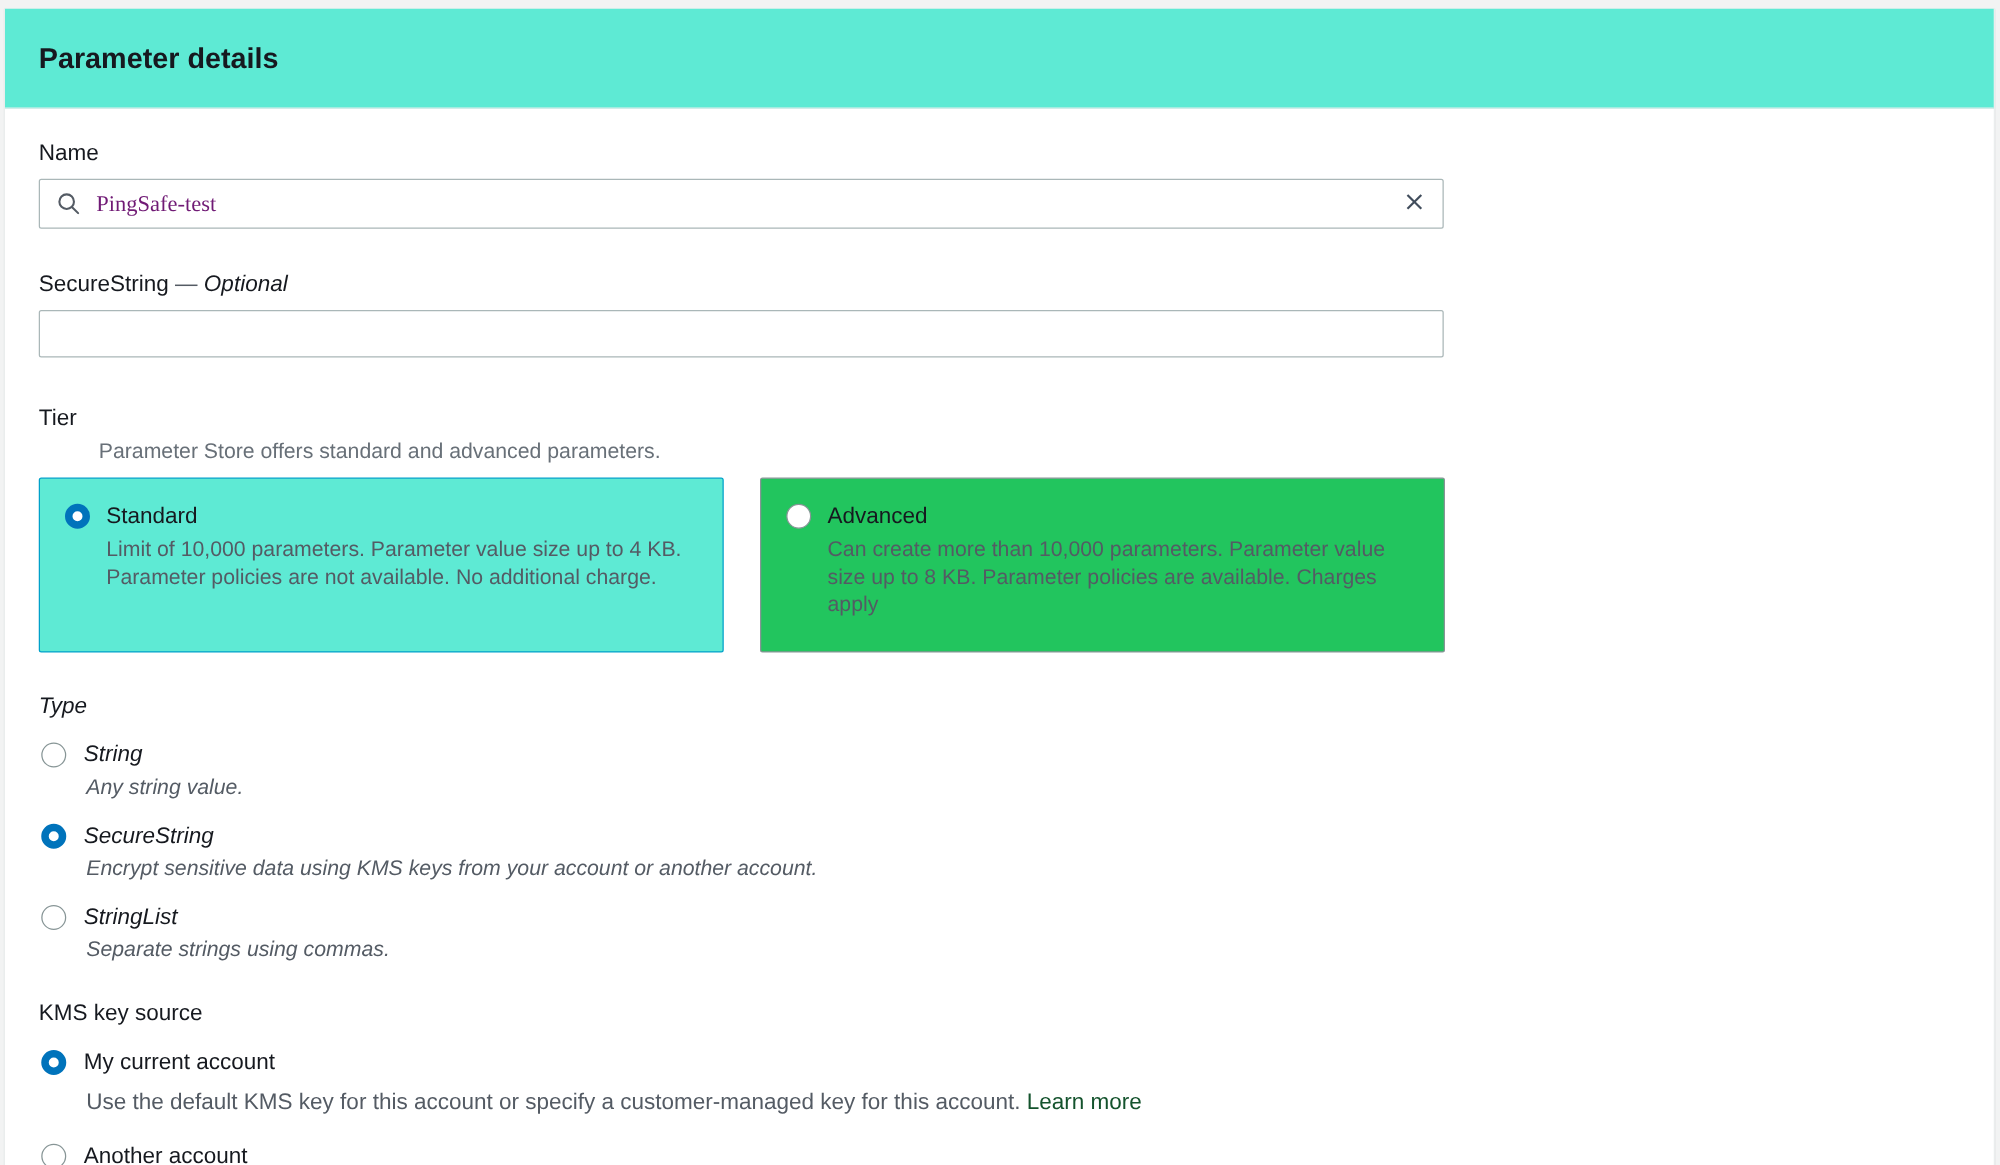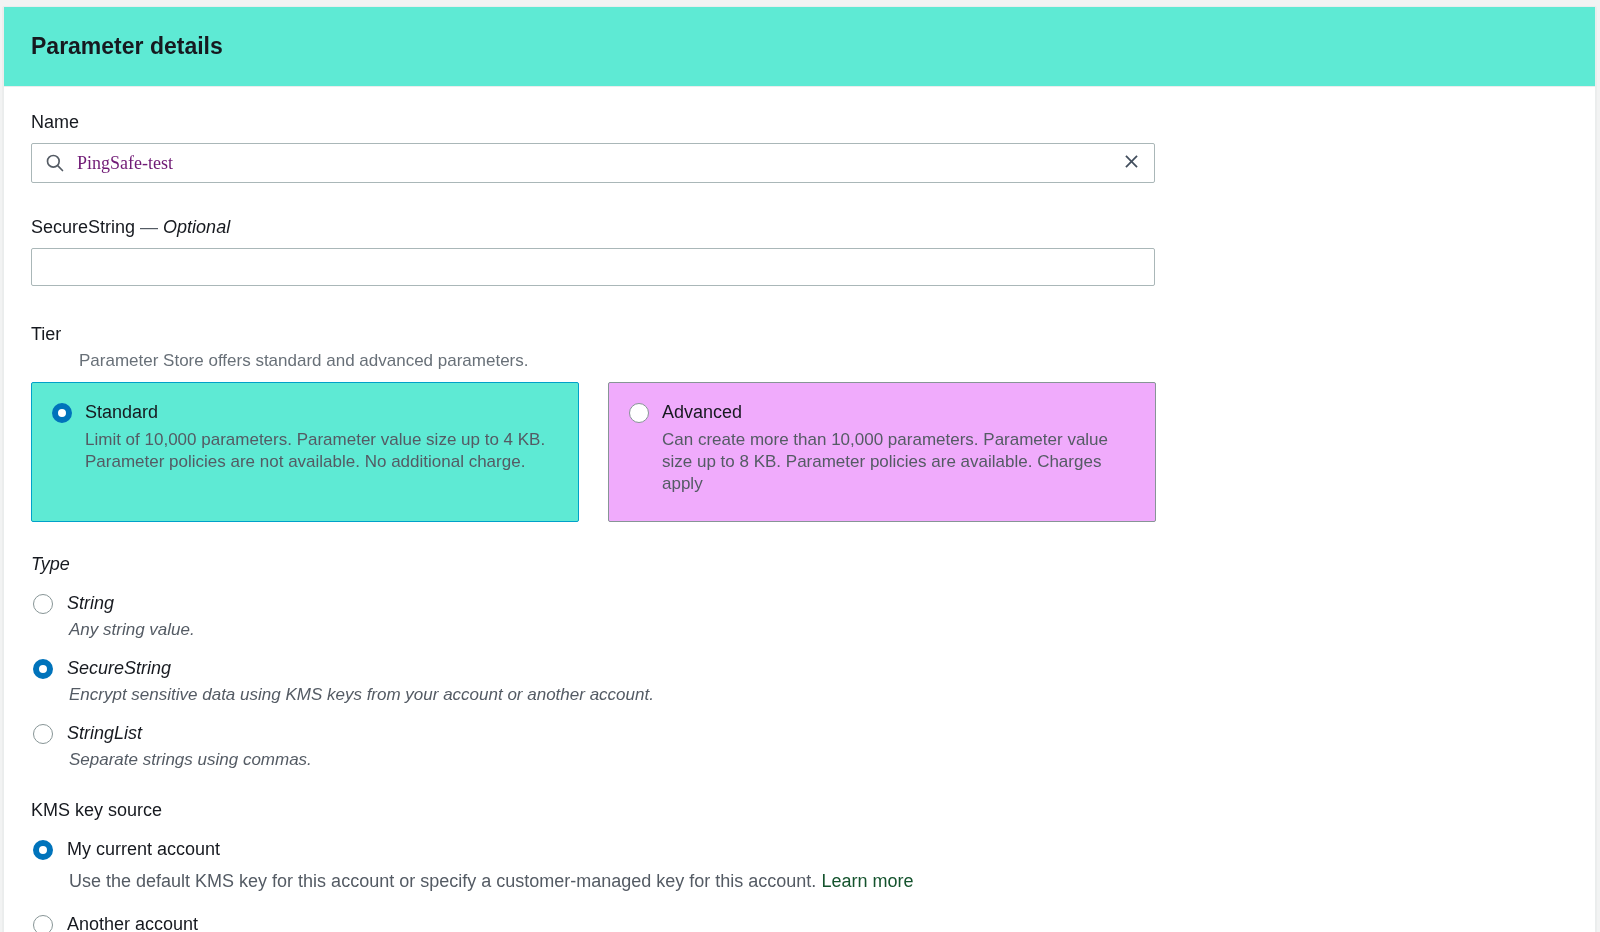--- a/index.html
+++ b/index.html
@@ -53,21 +53,21 @@
   .section-tier { margin-top: 38px; }
   .section-type { margin-top: 32px; font-style: italic; }
   .section-kms { margin-top: 30px; }
 
   .section-desc { margin-top: 6px; font-size: 17px; color: #687078; margin-left: 48px; }
 
   .tiles { display: flex; gap: 29px; margin-top: 11px; }
   .tile {
     width: 548px; height: 140px;
     border: 1px solid #879596; border-radius: 2px;
-    background: #f0abfc;
+    background: #22c55e;
     padding: 19px 20px;
     cursor: pointer;
   }
   .tile.selected { border-color: #00a1c9; background: #5eead4; }
   .tile-header { display: flex; align-items: center; gap: 13px; }
   .tile-title { font-size: 18px; color: #16191f; }
   .tile-desc { margin: 6px 0 0 33px; font-size: 17px; color: #545b64; line-height: 22px; max-width: 478px; }
 
   .radio {
     width: 20px; height: 20px; border-radius: 50%;

